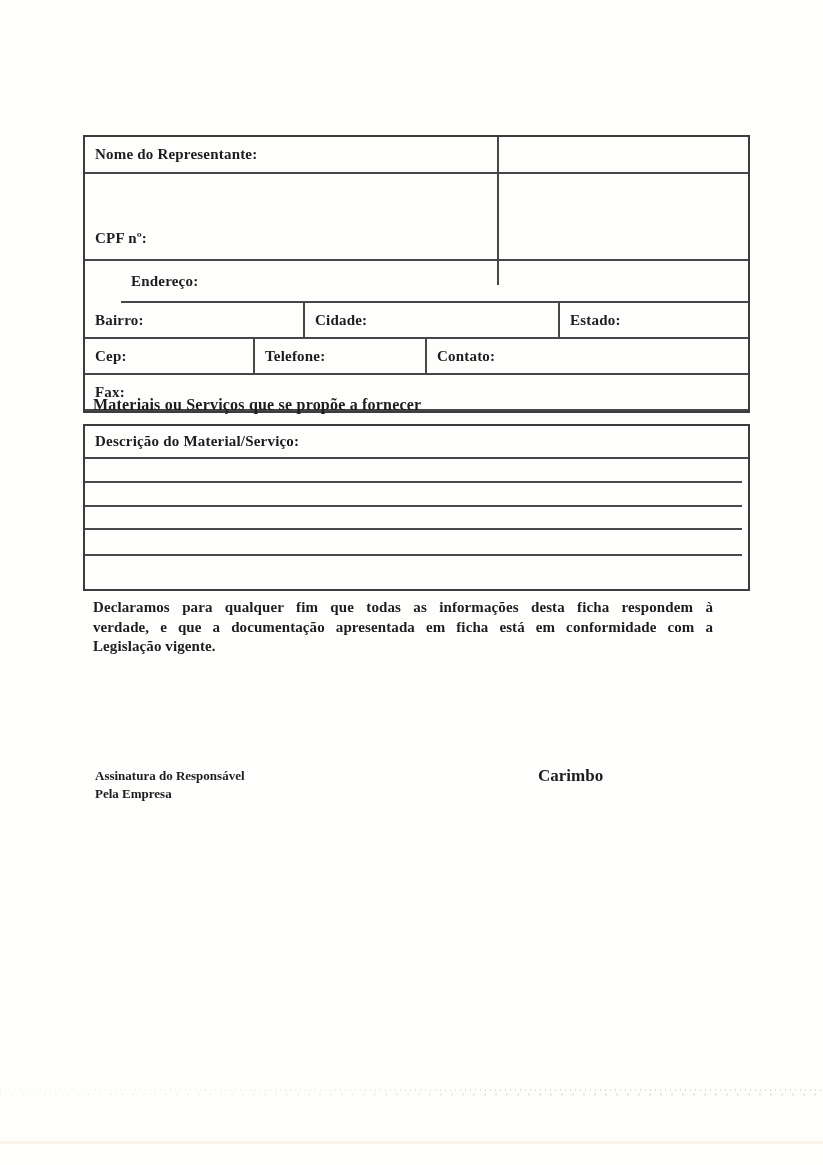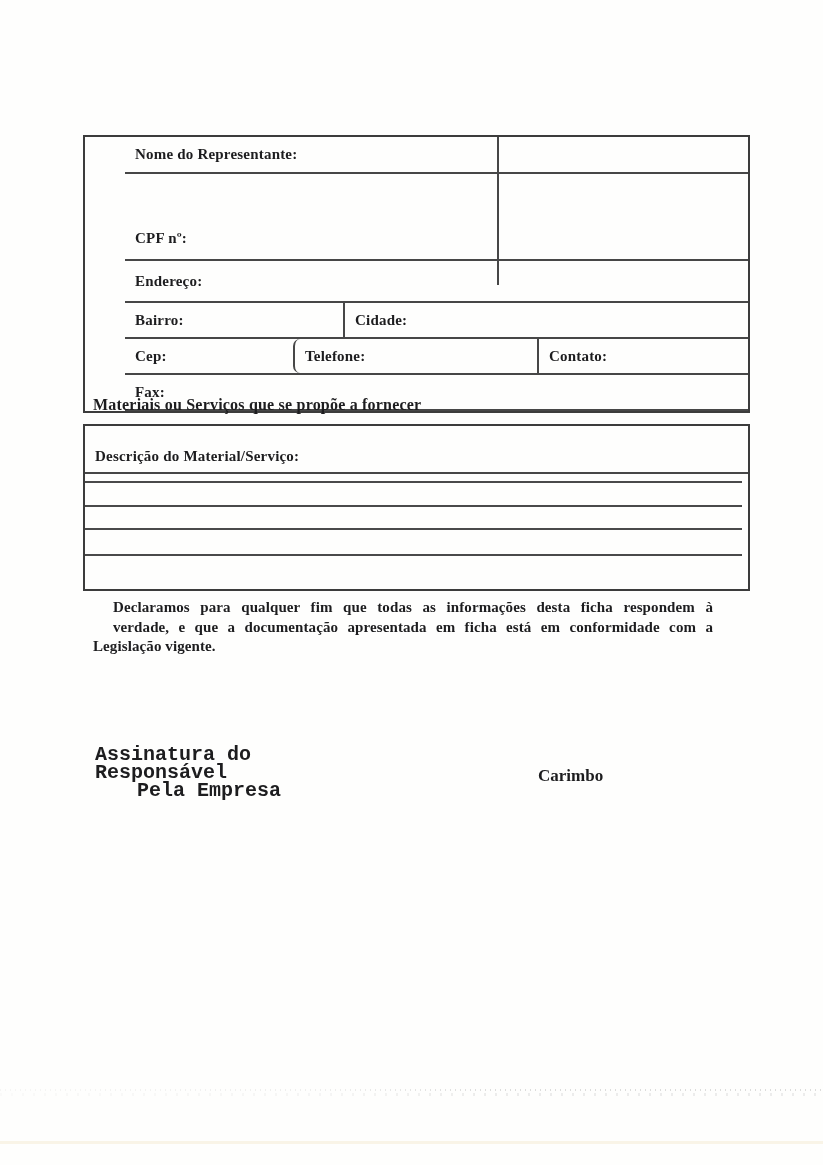--- a/index.html
+++ b/index.html
@@ -5,61 +5,61 @@
   html,body { margin:0; padding:0; }
   .page {
     position:relative; width:823px; height:1165px;
     background:#fefefd; overflow:hidden;
     font-family:"Liberation Serif","DejaVu Serif",serif;
     font-weight:bold; color:#1d1d1f;
   }
   
   .regtable {
     position:absolute; left:83px; top:135px; width:667px;
-    border:2px solid #3c3c3c; box-sizing:border-box; background:transparent;padding-left:40px;
+    border:2px solid #3c3c3c; box-sizing:border-box; background:transparent;
   }
   .rrow { position:relative; display:flex; border-bottom:2px solid #474747; }
   .rrow:last-child { border-bottom:none; }
-  .h35 { height:35px; } .h41 { height:41px;margin-top:44px; } .h40 { height:40px; } .h34 { height:34px; }
+  .h35 { height:35px; } .h41 { height:41px;margin-top:44px; } .h40 { height:40px;margin-left:36px; } .h34 { height:34px; }
   .cell {
     box-sizing:border-box; display:flex; align-items:center;
     padding-left:10px; font-size:15px; letter-spacing:0.2px; white-space:nowrap;
   }
   .cell.bl { border-left:2px solid #474747; }
-  .w242 { width:218px; } .w255 { width:255px;text-align:right; } .w180 { width:168px; } .w204 { width:244px;border-radius:7px; }
+  .w242 { width:218px; } .w255 { width:255px;text-align:right; } .w180 { width:168px; } .w204 { width:172px; }
   .flex1 { flex:1; }
   .main-divider {
     position:absolute; left:412px; top:0; width:2px; height:148px;
     background:#474747;
   }
   
   .mat-heading {
     position:absolute; left:93px; top:396px; font-size:16px; letter-spacing:0.2px;
   }
   .desctable {
     position:absolute; left:83px; top:424px; width:667px; height:167px;
     border:2px solid #3c3c3c; box-sizing:border-box;
   }
   .desc-header {
     height:33px; box-sizing:border-box; border-bottom:2px solid #474747;
-    display:flex; align-items:center; padding-left:10px; font-size:15px; letter-spacing:0.2px;margin-top:15px;
+    display:flex; align-items:center; padding-left:10px; font-size:15px; letter-spacing:0.2px;
   }
   .dline {
     position:absolute; left:0; width:calc(100% - 6px); height:2px; background:#4a4a4a;
   }
   .dl1 { top:55px; } .dl2 { top:79px; } .dl3 { top:102px; } .dl4 { top:128px; }
   
   .declaration {
     position:absolute; left:93px; top:598px; width:620px;
     font-size:15px; line-height:19.5px; letter-spacing:0.1px;
   }
-  .decl-line.just { text-align:justify; text-align-last:justify;margin-left:20px; }
+  .decl-line.just { text-align:justify; text-align-last:justify; }
   
-  .sigblock { position:absolute; left:95px; top:746px; width:186px; font-size:20px; line-height:18px;font-family:Liberation Mono, monospace; }
-  .sigblock .l2 { text-align:right; }
+  .sigblock { position:absolute; left:95px; top:767px; width:186px; font-size:13px; line-height:18px; }
+  .sigblock .l2 { text-align:left; }
   .stamp { position:absolute; left:538px; top:766px; font-size:17px; }
   
   .noise-band {
     position:absolute; left:0; top:1088px; width:100%; height:9px;
     background-image:
       repeating-linear-gradient(90deg, rgba(90,90,90,0.35) 0 1px, transparent 1px 5px),
       repeating-linear-gradient(90deg, rgba(120,120,120,0.22) 0 2px, transparent 2px 11px);
     background-size:100% 2px, 100% 3px;
     background-position:0 1px, 0 5px;
     background-repeat:repeat-x;
@@ -83,20 +83,21 @@
     </div>
     <div class="rrow h41">
       <div class="cell flex1">CPF nº:</div>
     </div>
     <div class="rrow h40">
       <div class="cell flex1">Endereço:</div>
     </div>
     <div class="rrow h34">
       <div class="cell w242">Bairro:</div>
       <div class="cell bl w255">Cidade:</div>
+      <div class="cell bl flex1">Estado:</div>
     </div>
     <div class="rrow h34">
       <div class="cell w180">Cep:</div>
       <div class="cell bl w204">Telefone:</div>
       <div class="cell bl flex1">Contato:</div>
     </div>
     <div class="rrow h34">
       <div class="cell w180">Fax:</div>
     </div>
     <div class="main-divider"></div>

